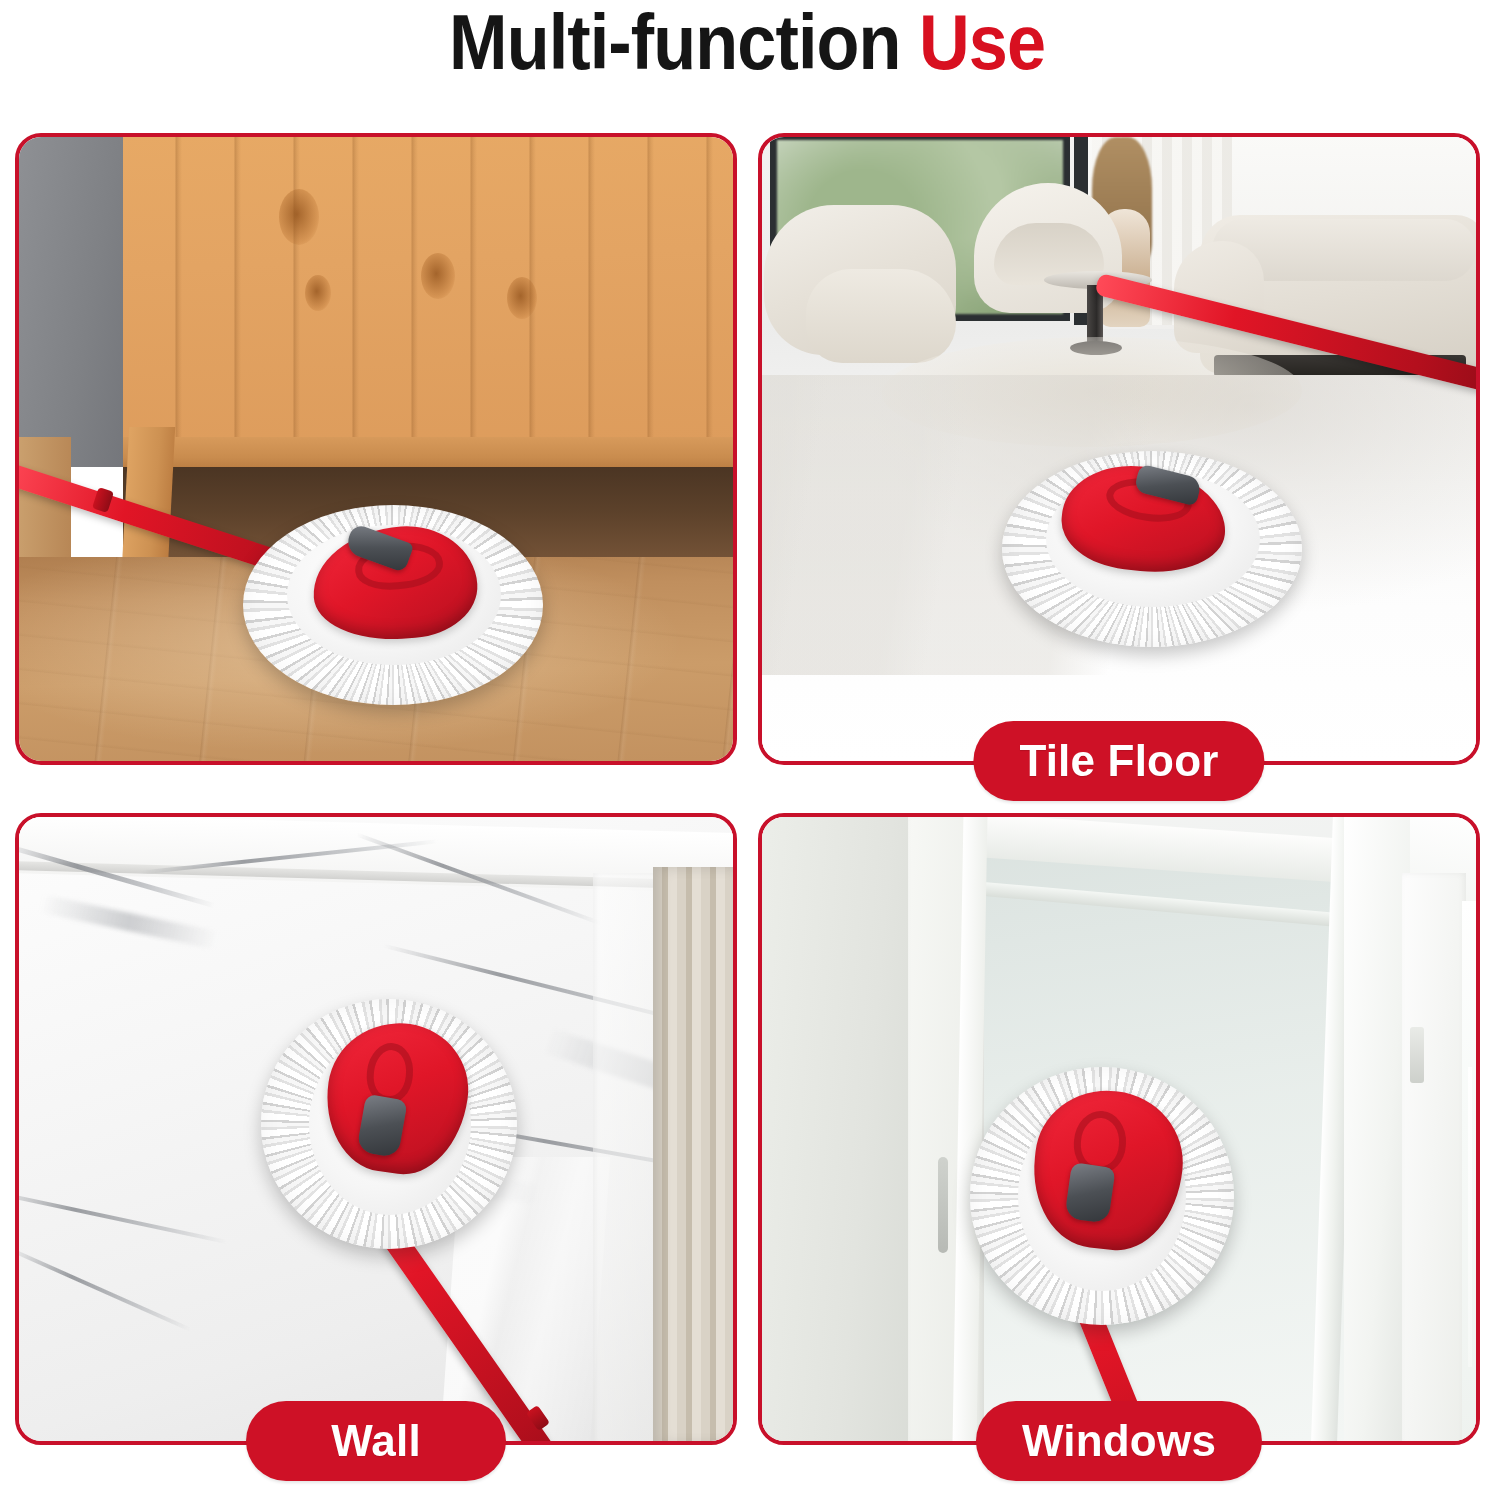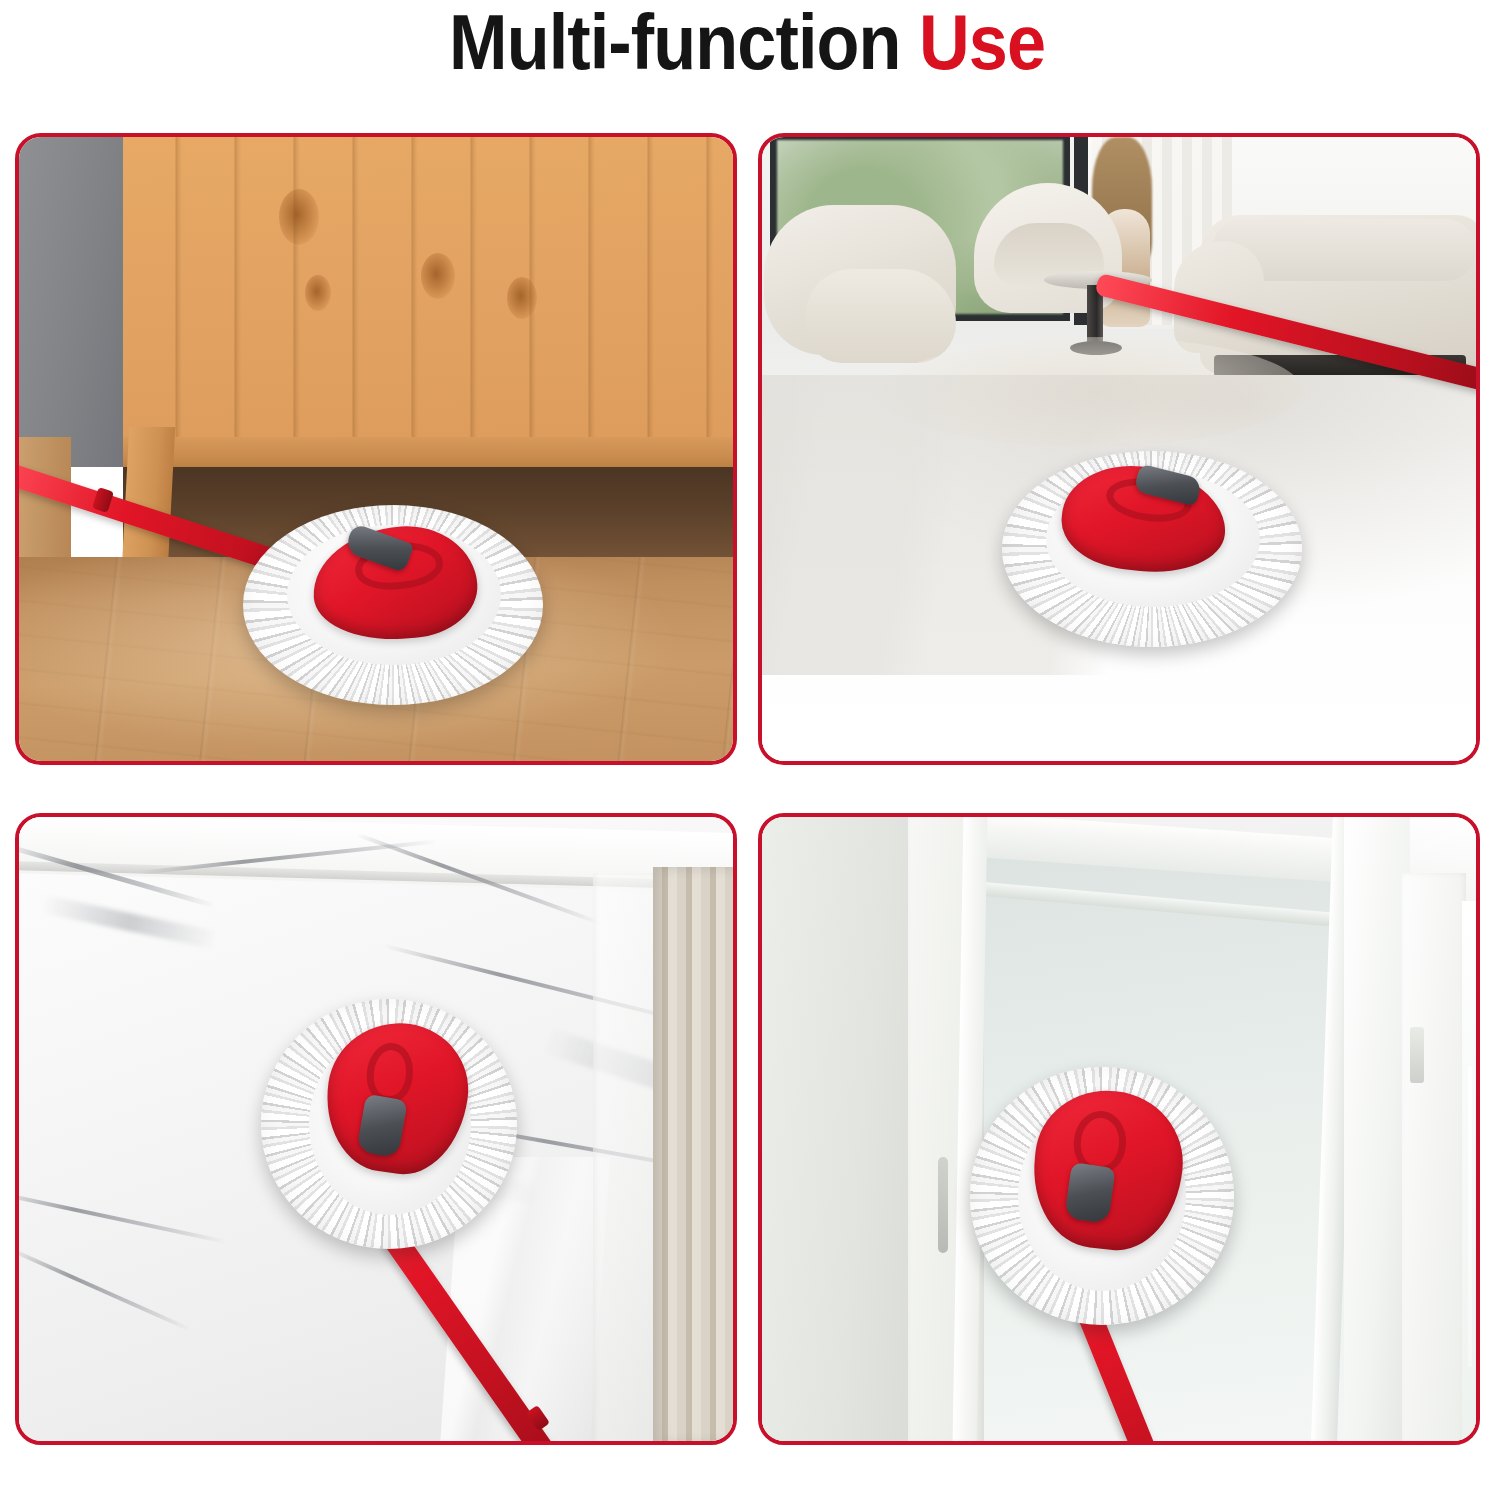--- a/index.html
+++ b/index.html
@@ -465,20 +465,23 @@
         <div class="mop" style="left:0px;top:268px;width:722px;height:360px;">
           <div class="mop-pole" style="right:-40px;top:-26px;width:440px;height:22px;transform:rotate(14deg);transform-origin:right center;"></div>
           <div class="mop-disc" style="left:240px;top:46px;width:300px;height:196px;"></div>
           <div class="mop-disc-inner" style="left:284px;top:66px;width:214px;height:136px;"></div>
           <div class="mop-plate" style="left:300px;top:62px;width:164px;height:104px;border-radius:46% 56% 50% 42% / 54% 58% 44% 44%;transform:rotate(6deg);"></div>
           <div class="mop-plate-hole" style="left:344px;top:74px;width:86px;height:42px;border-radius:50%;transform:rotate(8deg);"></div>
           <div class="mop-joint" style="left:374px;top:66px;width:64px;height:28px;border-radius:10px 14px 8px 12px;transform:rotate(14deg);"></div>
         </div>
       </div>
     </div>
+    <div class="badge">
+      <span>Tile Floor</span>
+    </div>
   </div>
 
   <div class="panel">
     <div class="panel-clip">
       <div class="scene">
         <div class="wl-bg"></div>
         <div class="wl-ceil"></div>
         <div class="wl-ceil-edge"></div>
 
         <div class="wl-vein" style="left:-20px;top:56px;width:220px;height:5px;transform:rotate(16deg);"></div>
@@ -500,20 +503,23 @@
         <div class="mop" style="left:0px;top:180px;width:722px;height:452px;">
           <div class="mop-pole" style="left:330px;top:156px;width:430px;height:24px;transform:rotate(55deg);transform-origin:left top;"></div>
           <div class="mop-pole-joint" style="left:508px;top:414px;width:22px;height:14px;transform:rotate(55deg);"></div>
           <div class="mop-disc" style="left:242px;top:2px;width:256px;height:250px;"></div>
           <div class="mop-disc-inner" style="left:290px;top:36px;width:162px;height:182px;"></div>
           <div class="mop-plate" style="left:308px;top:26px;width:140px;height:150px;border-radius:52% 48% 42% 44% / 46% 44% 56% 54%;transform:rotate(8deg);"></div>
           <div class="mop-plate-hole" style="left:348px;top:46px;width:46px;height:60px;border-radius:50% 50% 46% 46%;transform:rotate(6deg);"></div>
           <div class="mop-joint" style="left:342px;top:100px;width:42px;height:58px;border-radius:10px 10px 16px 16px;transform:rotate(10deg);"></div>
         </div>
       </div>
+    </div>
+    <div class="badge">
+      <span>Wall</span>
     </div>
   </div>
 
   <div class="panel">
     <div class="panel-clip">
       <div class="scene">
         <div class="wn-bg"></div>
         <div class="wn-topceil"></div>
         <div class="wn-glass"></div>
         <div class="wn-glass-top"></div>
@@ -532,15 +538,18 @@
         <div class="mop" style="left:0px;top:250px;width:722px;height:382px;">
           <div class="mop-pole" style="left:300px;top:148px;width:430px;height:24px;transform:rotate(68deg);transform-origin:left top;"></div>
           <div class="mop-disc" style="left:208px;top:0px;width:264px;height:258px;"></div>
           <div class="mop-disc-inner" style="left:256px;top:34px;width:168px;height:190px;"></div>
           <div class="mop-plate" style="left:272px;top:24px;width:148px;height:158px;border-radius:50% 50% 42% 44% / 44% 46% 56% 54%;transform:rotate(6deg);"></div>
           <div class="mop-plate-hole" style="left:312px;top:44px;width:52px;height:62px;border-radius:50% 50% 46% 46%;transform:rotate(4deg);"></div>
           <div class="mop-joint" style="left:306px;top:98px;width:44px;height:56px;border-radius:10px 10px 16px 16px;transform:rotate(8deg);"></div>
         </div>
       </div>
     </div>
+    <div class="badge">
+      <span>Windows</span>
+    </div>
   </div>
 
 </div>
 
 </body></html>

